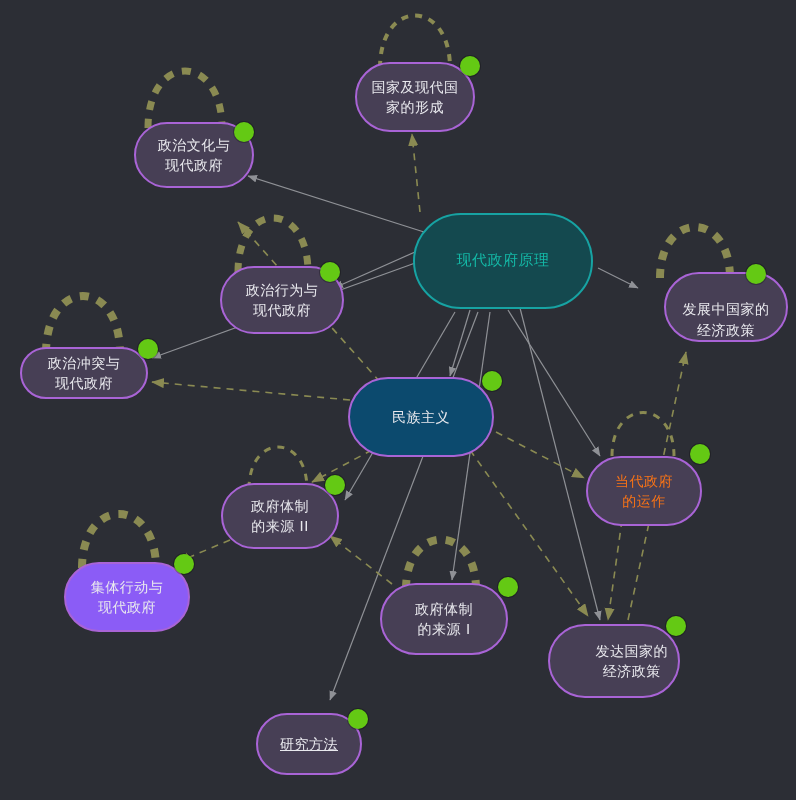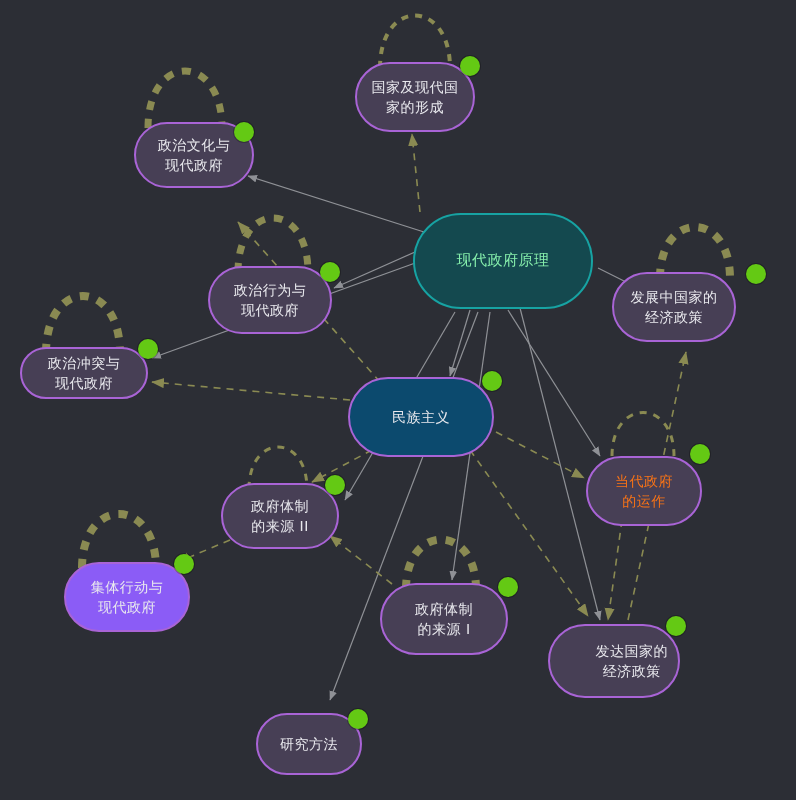--- a/index.html
+++ b/index.html
@@ -106,34 +106,34 @@
         <path d="M238,272 C238,200 308,200 308,272" fill="none" stroke="#8a8a52" stroke-width="7" stroke-dasharray="9 9" stroke-linecap="butt"></path>
         <path d="M46,353 C46,277 120,277 120,353" fill="none" stroke="#8a8a52" stroke-width="8" stroke-dasharray="9 9" stroke-linecap="butt"></path>
         <path d="M249,489 C249,433 307,433 307,489" fill="none" stroke="#8a8a52" stroke-width="3" stroke-dasharray="7 7" stroke-linecap="butt"></path>
         <path d="M406,589 C406,523 476,523 476,589" fill="none" stroke="#8a8a52" stroke-width="8" stroke-dasharray="9 9" stroke-linecap="butt"></path>
         <path d="M82,568 C82,496 156,496 156,568" fill="none" stroke="#8a8a52" stroke-width="8" stroke-dasharray="9 9" stroke-linecap="butt"></path>
         <path d="M660,278 C660,210 730,210 730,278" fill="none" stroke="#8a8a52" stroke-width="8" stroke-dasharray="9 9" stroke-linecap="butt"></path>
         <path d="M612,456 C612,398 674,398 674,456" fill="none" stroke="#8a8a52" stroke-width="3" stroke-dasharray="7 7" stroke-linecap="butt"></path>
       </g>
   </svg>
   <div id="nodes-layer">
-      <div class="node node-root" style="left: 413px; top: 213px; width: 180px; height: 96px; background: rgb(20, 73, 79); border-color: rgb(23, 163, 163); color: #86efac;">
+      <div class="node node-root" style="left: 413px; top: 213px; width: 180px; height: 96px; background: rgb(20, 73, 79); border-color: rgb(23, 163, 163); color: #14b8a6;">
         <span class="node-label">现代政府原理</span>
       </div>
       <div class="node node-topic" style="left: 355px; top: 62px; width: 120px; height: 70px; background: rgb(71, 63, 85); border-color: rgb(169, 100, 214); color: rgb(233, 233, 238);">
         <span class="node-label">国家及现代国
 家的形成</span>
       </div>
       <div class="badge" style="left: 460px; top: 56px; background: rgb(100, 201, 20);"></div>
       <div class="node node-topic" style="left: 134px; top: 122px; width: 120px; height: 66px; background: rgb(71, 63, 85); border-color: rgb(169, 100, 214); color: rgb(233, 233, 238);">
         <span class="node-label">政治文化与
 现代政府</span>
       </div>
       <div class="badge" style="left: 234px; top: 122px; background: rgb(100, 201, 20);"></div>
-      <div class="node node-topic" style="left: 208px; top: 266px; width: 124px; height: 68px; background: rgb(71, 63, 85); border-color: rgb(169, 100, 214); color: rgb(233, 233, 238);">
+      <div class="node node-topic" style="left: 220px; top: 266px; width: 124px; height: 68px; background: rgb(71, 63, 85); border-color: rgb(169, 100, 214); color: rgb(233, 233, 238);">
         <span class="node-label">政治行为与
 现代政府</span>
       </div>
       <div class="badge" style="left: 320px; top: 262px; background: rgb(100, 201, 20);"></div>
       <div class="node node-topic" style="left: 20px; top: 347px; width: 128px; height: 52px; background: rgb(71, 63, 85); border-color: rgb(169, 100, 214); color: rgb(233, 233, 238);">
         <span class="node-label">政治冲突与
 现代政府</span>
       </div>
       <div class="badge" style="left: 138px; top: 339px; background: rgb(100, 201, 20);"></div>
       <div class="node node-topic" style="left: 348px; top: 377px; width: 146px; height: 80px; background: #0c4a6e; border-color: rgb(169, 100, 214); color: rgb(233, 233, 238);">
@@ -148,25 +148,25 @@
       <div class="node node-topic" style="left: 380px; top: 583px; width: 128px; height: 72px; background: rgb(71, 63, 85); border-color: rgb(169, 100, 214); color: rgb(233, 233, 238);">
         <span class="node-label">政府体制
 的来源 I</span>
       </div>
       <div class="badge" style="left: 498px; top: 577px; background: rgb(100, 201, 20);"></div>
       <div class="node node-topic" style="left: 64px; top: 562px; width: 126px; height: 70px; background: #8b5cf6; border-color: rgb(169, 100, 214); color: rgb(233, 233, 238);">
         <span class="node-label">集体行动与
 现代政府</span>
       </div>
       <div class="badge" style="left: 174px; top: 554px; background: rgb(100, 201, 20);"></div>
-      <div class="node node-topic" style="left: 256px; top: 713px; width: 106px; height: 62px; background: rgb(71, 63, 85); border-color: rgb(169, 100, 214); color: rgb(233, 233, 238);">
+      <div class="node node-topic" style="left: 256px; top: 713px; width: 106px; height: 62px; background: rgb(71, 63, 85); border-color: rgb(169, 100, 214); color: rgb(233, 233, 238); text-decoration: underline;">
         <span class="node-label">研究方法</span>
       </div>
       <div class="badge" style="left: 348px; top: 709px; background: rgb(100, 201, 20);"></div>
-      <div class="node node-topic" style="left: 612px; top: 272px; width: 124px; height: 70px; background: rgb(71, 63, 85); border-color: rgb(169, 100, 214); color: rgb(233, 233, 238);">
+      <div class="node node-topic" style="left: 664px; top: 272px; width: 124px; height: 70px; background: rgb(71, 63, 85); border-color: rgb(169, 100, 214); color: rgb(233, 233, 238); align-items: flex-end;">
         <span class="node-label">发展中国家的
 经济政策</span>
       </div>
       <div class="badge" style="left: 746px; top: 264px; background: rgb(100, 201, 20);"></div>
       <div class="node node-topic" style="left: 586px; top: 456px; width: 116px; height: 70px; background: rgb(71, 63, 85); border-color: rgb(169, 100, 214); color: #f97316;">
         <span class="node-label">当代政府
 的运作</span>
       </div>
       <div class="badge" style="left: 690px; top: 444px; background: rgb(100, 201, 20);"></div>
       <div class="node node-topic" style="left: 548px; top: 624px; width: 132px; height: 74px; background: rgb(71, 63, 85); border-color: rgb(169, 100, 214); color: rgb(233, 233, 238); justify-content: flex-end;">

